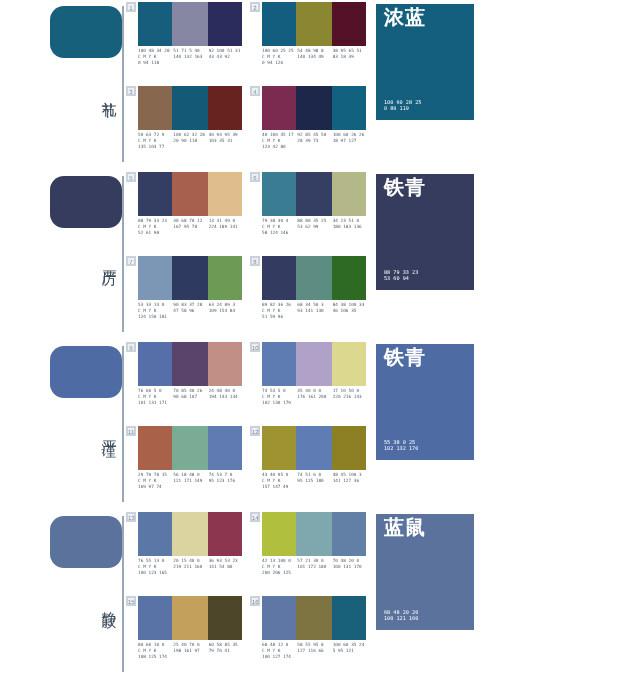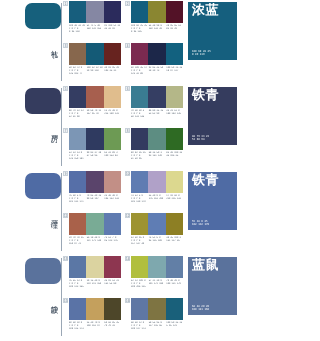--- a/index.html
+++ b/index.html
@@ -64,21 +64,21 @@
     transform-origin:left top;
   }
 
   
   .panel{
     position:absolute;left:188px;top:2px;width:49px;height:58px;
     color:#ffffff;
   }
   .panel .pname{
     position:absolute;left:4px;top:3px;
-    font-size:13px;line-height:9px;font-weight:bold;
+    font-size:10px;line-height:9px;font-weight:bold;
     letter-spacing:0.5px;
   }
   .panel .pcode{
     position:absolute;left:4px;bottom:3px;
     font-size:2.6px;line-height:3.6px;
     font-family:"DejaVu Sans Mono",monospace;
     white-space:pre-line;
   }
 </style>
 </head>

